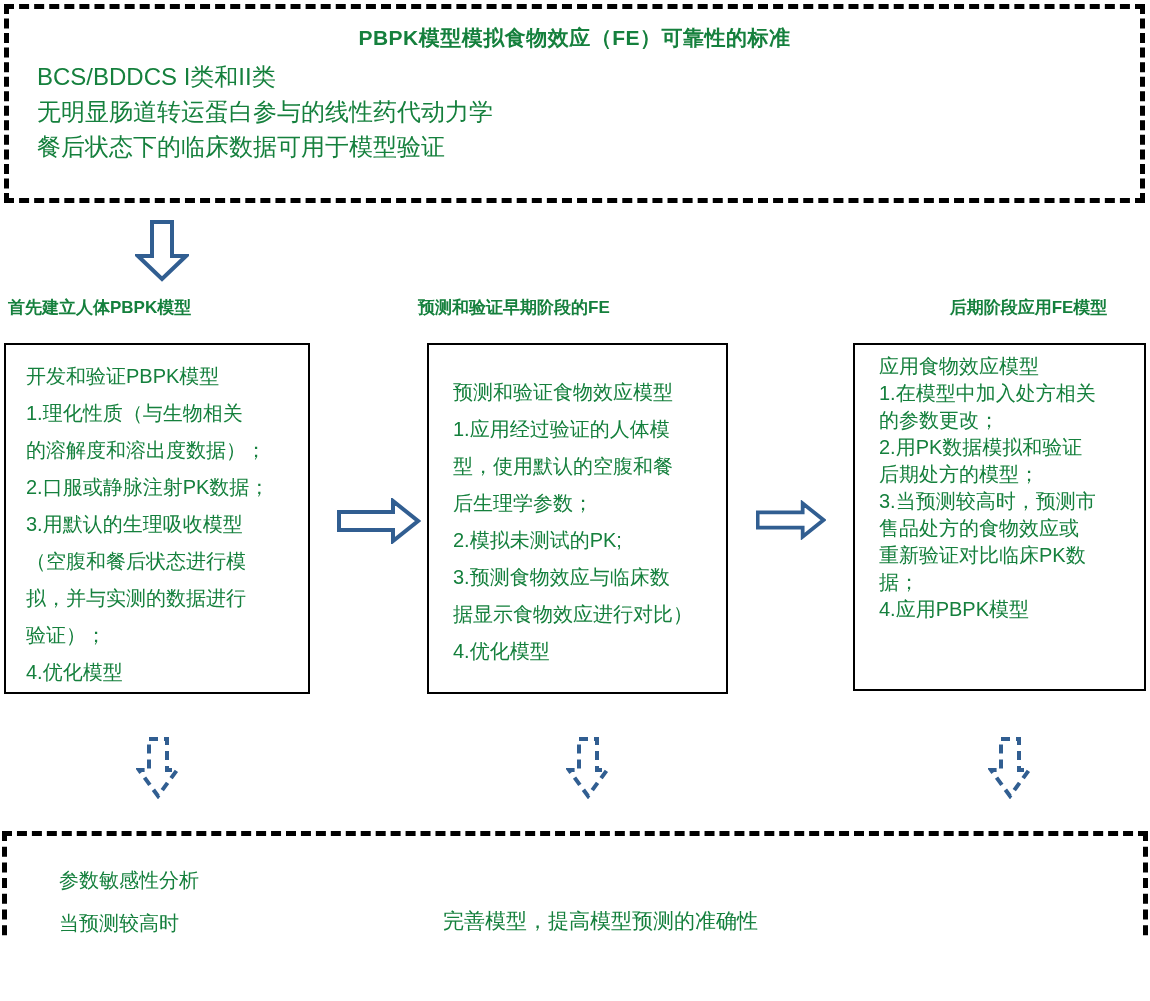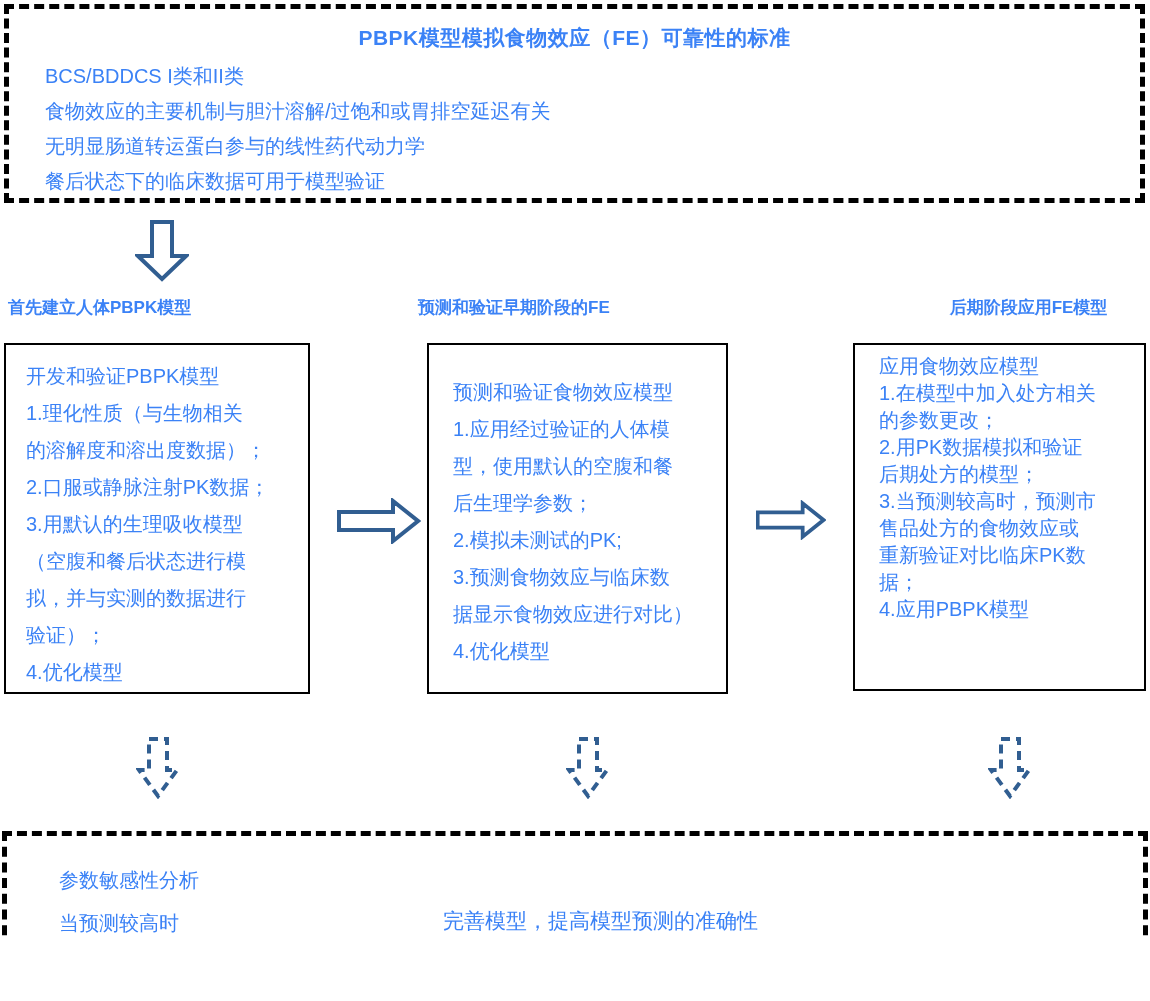--- a/index.html
+++ b/index.html
@@ -1,28 +1,28 @@
 <!DOCTYPE html>
 <html><head>
 <meta charset="utf-8">
 <style>
   html,body{margin:0;padding:0;background:#fff;}
   .canvas{
     position:relative;width:1150px;height:938px;background:#ffffff;
-    font-family:"Liberation Sans","DejaVu Sans",sans-serif;color:#3b82f6;
+    font-family:"Liberation Sans","DejaVu Sans",sans-serif;color:#15803d;
     overflow:hidden;
   }
   .dashed-box{
     position:absolute;box-sizing:border-box;border:5px dashed #000;background:#fff;
   }
   #criteria-box{left:4px;top:4px;width:1141px;height:199px;}
   .criteria-title{
     text-align:center;font-weight:bold;font-size:21px;margin-top:15px;letter-spacing:.5px;
   }
-  .criteria-items{margin:7px 0 0 36px;font-size:20px;line-height:35px;}
+  .criteria-items{margin:7px 0 0 28px;font-size:24px;line-height:35px;}
   .arrow{position:absolute;}
   #top-down-arrow{left:135px;top:220px;}
   .stage-header{
     position:absolute;top:296px;font-weight:bold;font-size:17px;white-space:nowrap;
   }
   #stage1-header{left:8px;}
   #stage2-header{left:418px;width:301px;text-align:left;}
   #stage3-header{left:882px;width:293px;text-align:center;}
   .stage-box{
     position:absolute;box-sizing:border-box;border:2px solid #000;background:#fff;
@@ -45,21 +45,20 @@
 </style>
 </head>
 <body>
 
 <div class="canvas">
 
   <div class="dashed-box" id="criteria-box">
     <div class="criteria-title">PBPK模型模拟食物效应（FE）可靠性的标准</div>
     <div class="criteria-items">
       <div>BCS/BDDCS I类和II类</div>
-      <div>食物效应的主要机制与胆汁溶解/过饱和或胃排空延迟有关</div>
       <div>无明显肠道转运蛋白参与的线性药代动力学</div>
       <div>餐后状态下的临床数据可用于模型验证</div>
     </div>
   </div>
 
   <div class="arrow" id="top-down-arrow">
     <svg width="54" height="62" viewBox="0 0 54 62">
       <path d="M17,2 H37 V36 H51 L27,59 L3,36 H17 Z" fill="#ffffff" stroke="#315E91" stroke-width="4" stroke-linejoin="miter"></path>
     </svg>
   </div>

